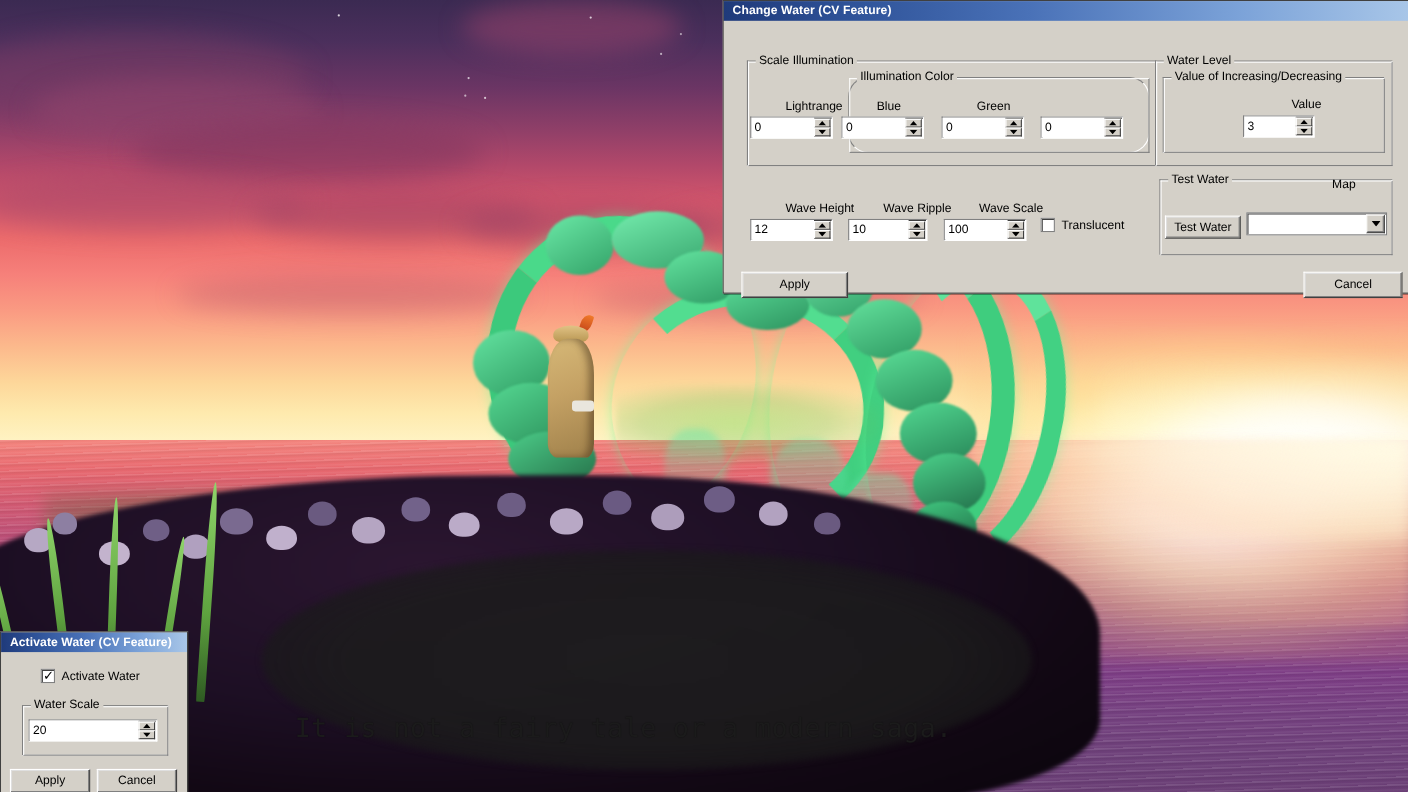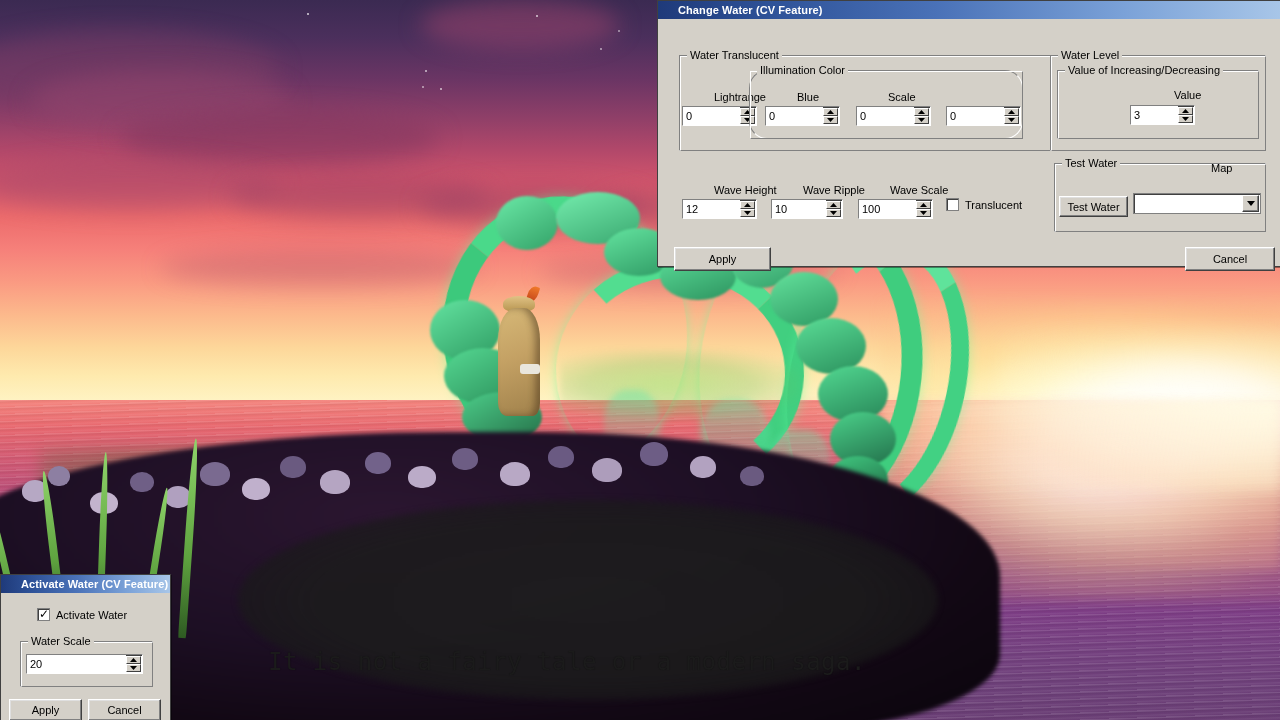--- a/index.html
+++ b/index.html
@@ -210,21 +210,21 @@
     font-size: 11px;
     color: #000;
   }
   .title-bar {
     height: 18px;
     background: linear-gradient(90deg, #1f3a7a 0%, #2e5298 18%, #4a72b8 45%, #7ba2d8 75%, #a8c6e8 100%);
     color: #fff;
     font-weight: bold;
     font-size: 11px;
     display: flex; align-items: center;
-    padding-left: 20px;
+    padding-left: 8px;
     letter-spacing: 0.1px;
   }
   .dlg-body {
     position: relative;
     background: #d4d0c8;
   }
   
   .gb {
     position: absolute;
     border-top: 1px solid #808080;
@@ -458,61 +458,61 @@
     </div>
   </div>
 
   <div class="win-dialog" style="left:657px;top:0px;width:623px;height:265px;">
     <div class="title-bar">
       <span>Change Water (CV Feature)</span>
     </div>
     <div class="dlg-body" style="height:246px;">
 
       <div class="gb" style="left:21px;top:36px;width:370px;height:94px;">
-        <span class="gb-title">Water Translucent</span>
+        <span class="gb-title">Scale Illumination</span>
       </div>
       <span class="lbl" style="left:27px;top:72px;">Lightrange</span>
       <div class="editwrap" style="left:24px;top:87px;width:75px;">
         <input class="edit" value="0" style="">
         <div class="spin">
           <div class="sb">
               <svg width="7" height="4" viewBox="0 0 7 4">
                 <polygon points="3.5,0 7,4 0,4" fill="#000"></polygon>
               </svg>
             </div>
           <div class="sb">
               <svg width="7" height="4" viewBox="0 0 7 4">
                 <polygon points="0,0 7,0 3.5,4" fill="#000"></polygon>
               </svg>
             </div>
         </div>
       </div>
 
-      <div class="gb" style="left:91px;top:51px;width:272px;height:67px;border-radius:18px;">
+      <div class="gb" style="left:113px;top:51px;width:272px;height:67px;border-radius:18px;">
         <span class="gb-title">Illumination Color</span>
       </div>
 
       <span class="lbl" style="left:110px;top:72px;">Blue</span>
       <div class="editwrap" style="left:107px;top:87px;width:75px;">
         <input class="edit" value="0" style="">
         <div class="spin">
           <div class="sb">
               <svg width="7" height="4" viewBox="0 0 7 4">
                 <polygon points="3.5,0 7,4 0,4" fill="#000"></polygon>
               </svg>
             </div>
           <div class="sb">
               <svg width="7" height="4" viewBox="0 0 7 4">
                 <polygon points="0,0 7,0 3.5,4" fill="#000"></polygon>
               </svg>
             </div>
         </div>
       </div>
 
-      <span class="lbl" style="left:201px;top:72px;">Scale</span>
+      <span class="lbl" style="left:201px;top:72px;">Green</span>
       <div class="editwrap" style="left:198px;top:87px;width:75px;">
         <input class="edit" value="0" style="">
         <div class="spin">
           <div class="sb">
               <svg width="7" height="4" viewBox="0 0 7 4">
                 <polygon points="3.5,0 7,4 0,4" fill="#000"></polygon>
               </svg>
             </div>
           <div class="sb">
               <svg width="7" height="4" viewBox="0 0 7 4">

